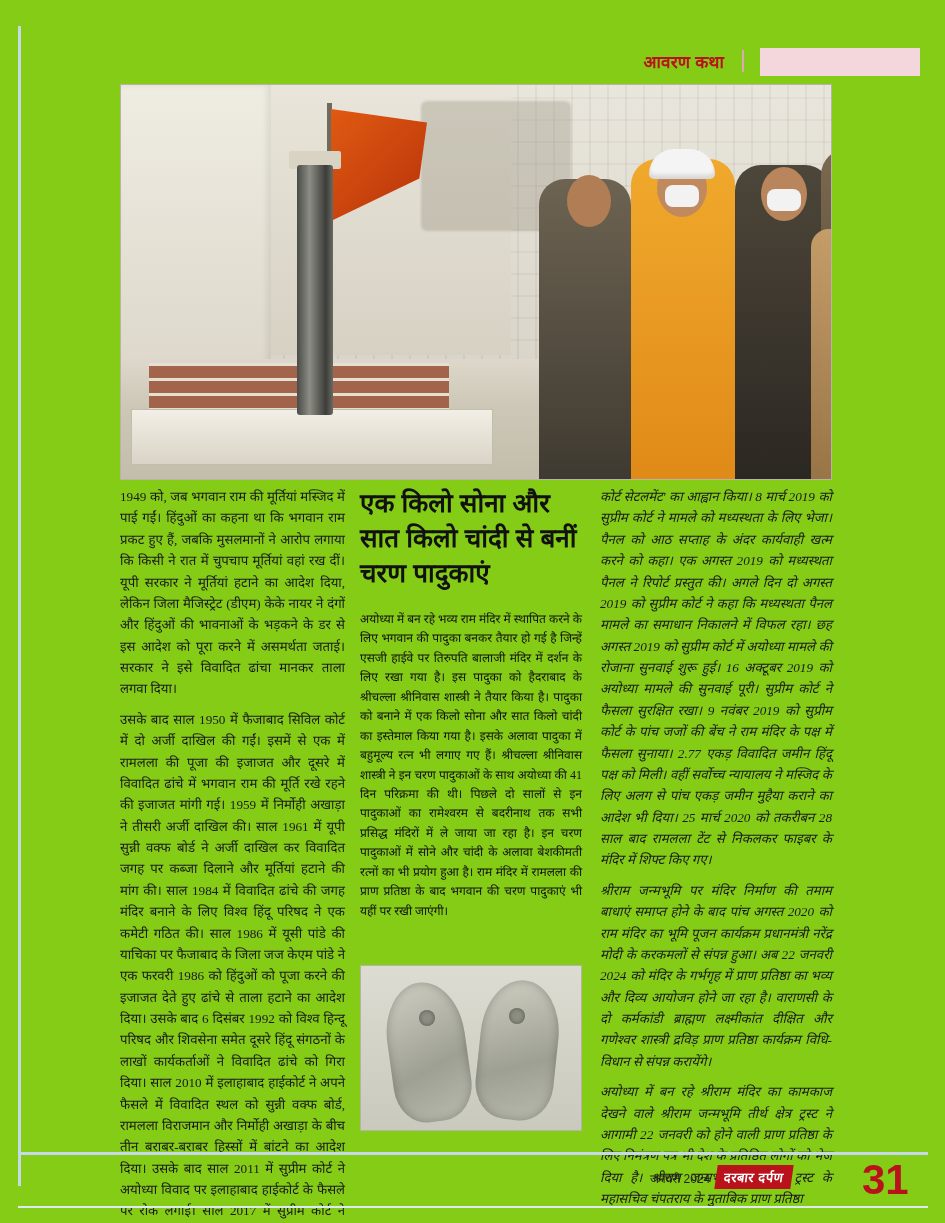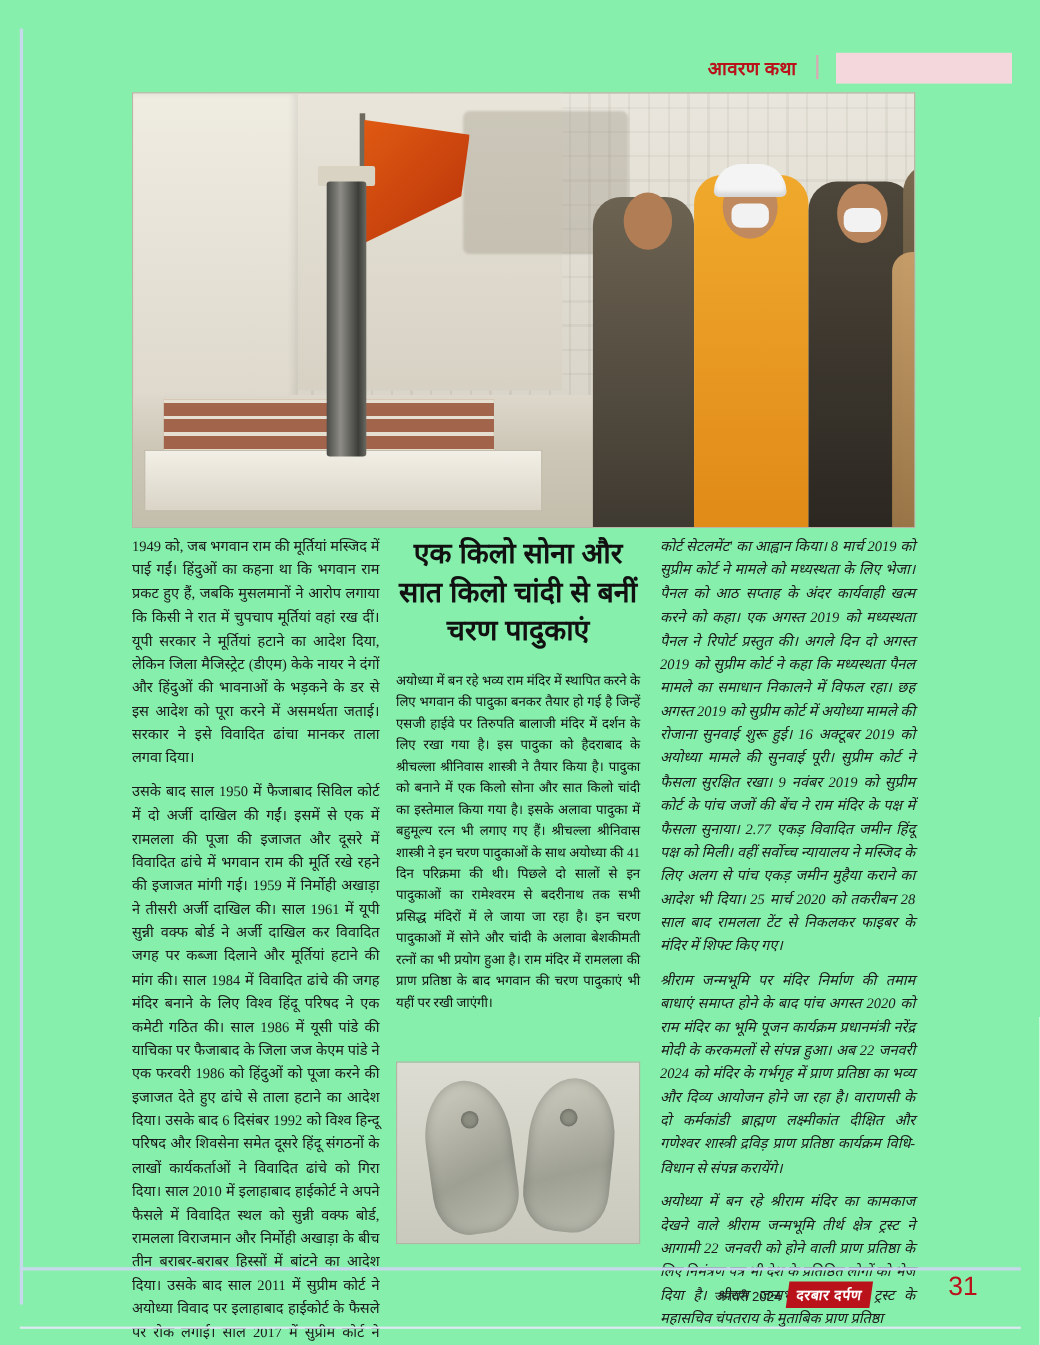--- a/index.html
+++ b/index.html
@@ -15,21 +15,21 @@
     position: relative;
     overflow: hidden;
   }
 
   
   .page {
     position: absolute;
     left: 0; top: 0;
     width: 945px;
     height: 1223px;
-    background: #86efac;
+    background: #84cc16;
   }
 
   .left-rule {
     position: absolute;
     left: 18px;
     top: 26px;
     width: 3px;
     height: 1160px;
     background: #c6d9ea;
   }
@@ -196,21 +196,20 @@
   .headline {
     position: absolute;
     left: 360px;
     top: 486px;
     width: 222px;
     font-family: "Liberation Sans", sans-serif;
     font-weight: bold;
     font-size: 26px;
     line-height: 1.35;
     color: #111;
-    text-align: center;
   }
   .col-2-body {
     position: absolute;
     left: 360px;
     top: 610px;
     width: 222px;
     font-size: 12px;
     line-height: 1.62;
     text-align: justify;
   }
@@ -280,22 +279,22 @@
     font-weight: bold;
     font-size: 13px;
     letter-spacing: .5px;
     transform: skewX(-8deg);
   }
   .footer-page {
     position: absolute;
     left: 862px;
     top: -4px;
     font-family: "Liberation Sans", sans-serif;
-    font-weight: normal;
-    font-size: 24px;
+    font-weight: bold;
+    font-size: 42px;
     color: #b9121b;
   }
   .footer-bar {
     position: absolute;
     left: 18px;
     top: 1206px;
     width: 910px;
     height: 2px;
     background: #dfe9f2;
   }

